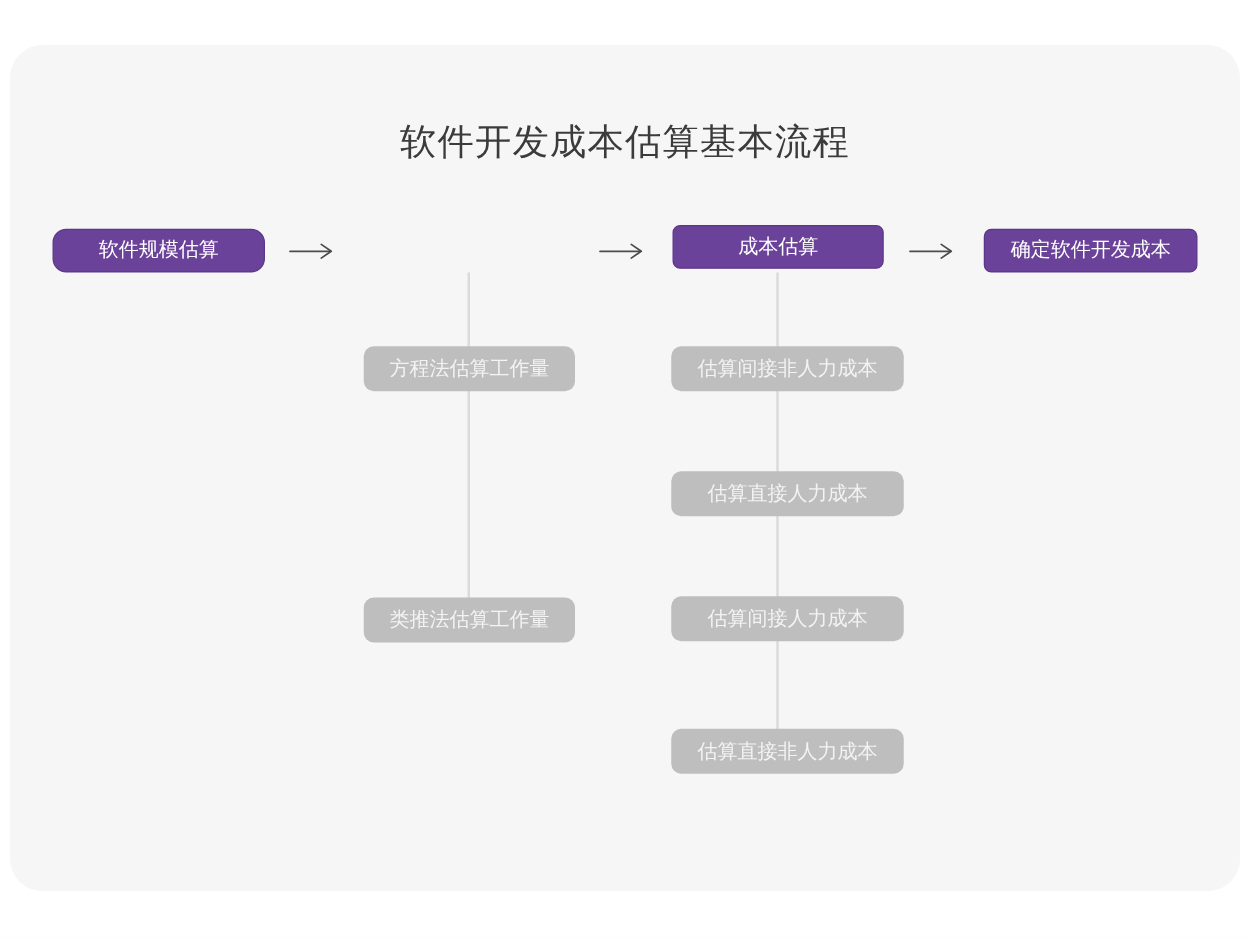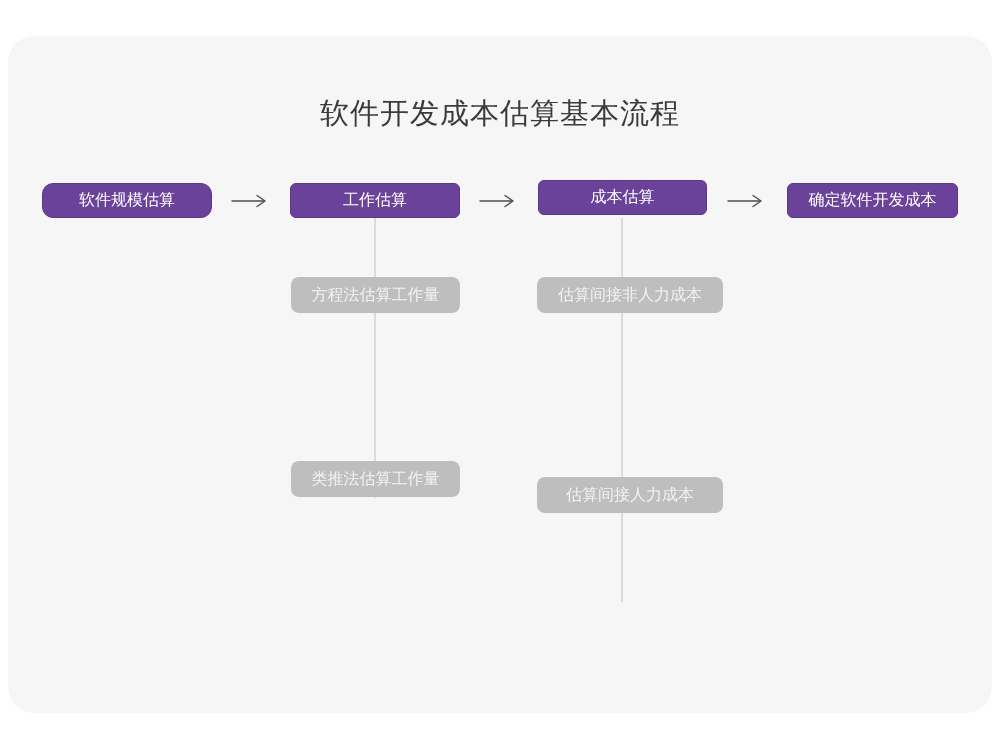--- a/index.html
+++ b/index.html
@@ -32,21 +32,21 @@
   #m3{left:787px;top:183px;width:171px;}
   #a0{left:231px;top:194px;}
   #a1{left:479px;top:194px;}
   #a2{left:727px;top:194px;}
   
   #v-work{left:374px;top:218px;height:280px;}
   #v-cost{left:621px;top:218px;height:384px;}
   
   #w0{left:291px;top:277px;width:169px;}
   #w1{left:291px;top:377px;width:169px;}
-  #w2{left:291px;top:461px;width:169px;}
+  #w2{left:291px;top:478px;width:169px;}
   
   #c0{left:537px;top:277px;width:186px;text-align:right;}
   #c1{left:537px;top:377px;width:186px;}
   #c2{left:537px;top:477px;width:186px;}
   #c3{left:537px;top:583px;width:186px;}
 </style>
 </head>
 <body>
 
 <div class="page">
@@ -55,30 +55,31 @@
   <h1 class="title">软件开发成本估算基本流程</h1>
 
   <div class="vline" id="v-work"></div>
   <div class="vline" id="v-cost"></div>
 
   <div class="node main" id="m0">软件规模估算</div>
   <svg class="arrow" id="a0" width="40" height="14" viewBox="0 0 40 14">
     <line x1="1" y1="7" x2="33" y2="7"></line>
     <polyline points="26,1.5 34,7 26,12.5"></polyline>
   </svg>
-  <div class="node main" id="m1">工作估算</div>
   <svg class="arrow" id="a1" width="40" height="14" viewBox="0 0 40 14">
     <line x1="1" y1="7" x2="33" y2="7"></line>
     <polyline points="26,1.5 34,7 26,12.5"></polyline>
   </svg>
   <div class="node main" id="m2">成本估算</div>
   <svg class="arrow" id="a2" width="40" height="14" viewBox="0 0 40 14">
     <line x1="1" y1="7" x2="33" y2="7"></line>
     <polyline points="26,1.5 34,7 26,12.5"></polyline>
   </svg>
   <div class="node sub" id="w0">方程法估算工作量</div>
 
   <div class="node main" id="m3">确定软件开发成本</div>
   <div class="node sub" id="w2">类推法估算工作量</div>
 
   <div class="node sub" id="c0">估算间接非人力成本</div>
+  <div class="node sub" id="c1">估算直接人力成本</div>
   <div class="node sub" id="c2">估算间接人力成本</div>
+  <div class="node sub" id="c3">估算直接非人力成本</div>
 </div>
 
 </body></html>

